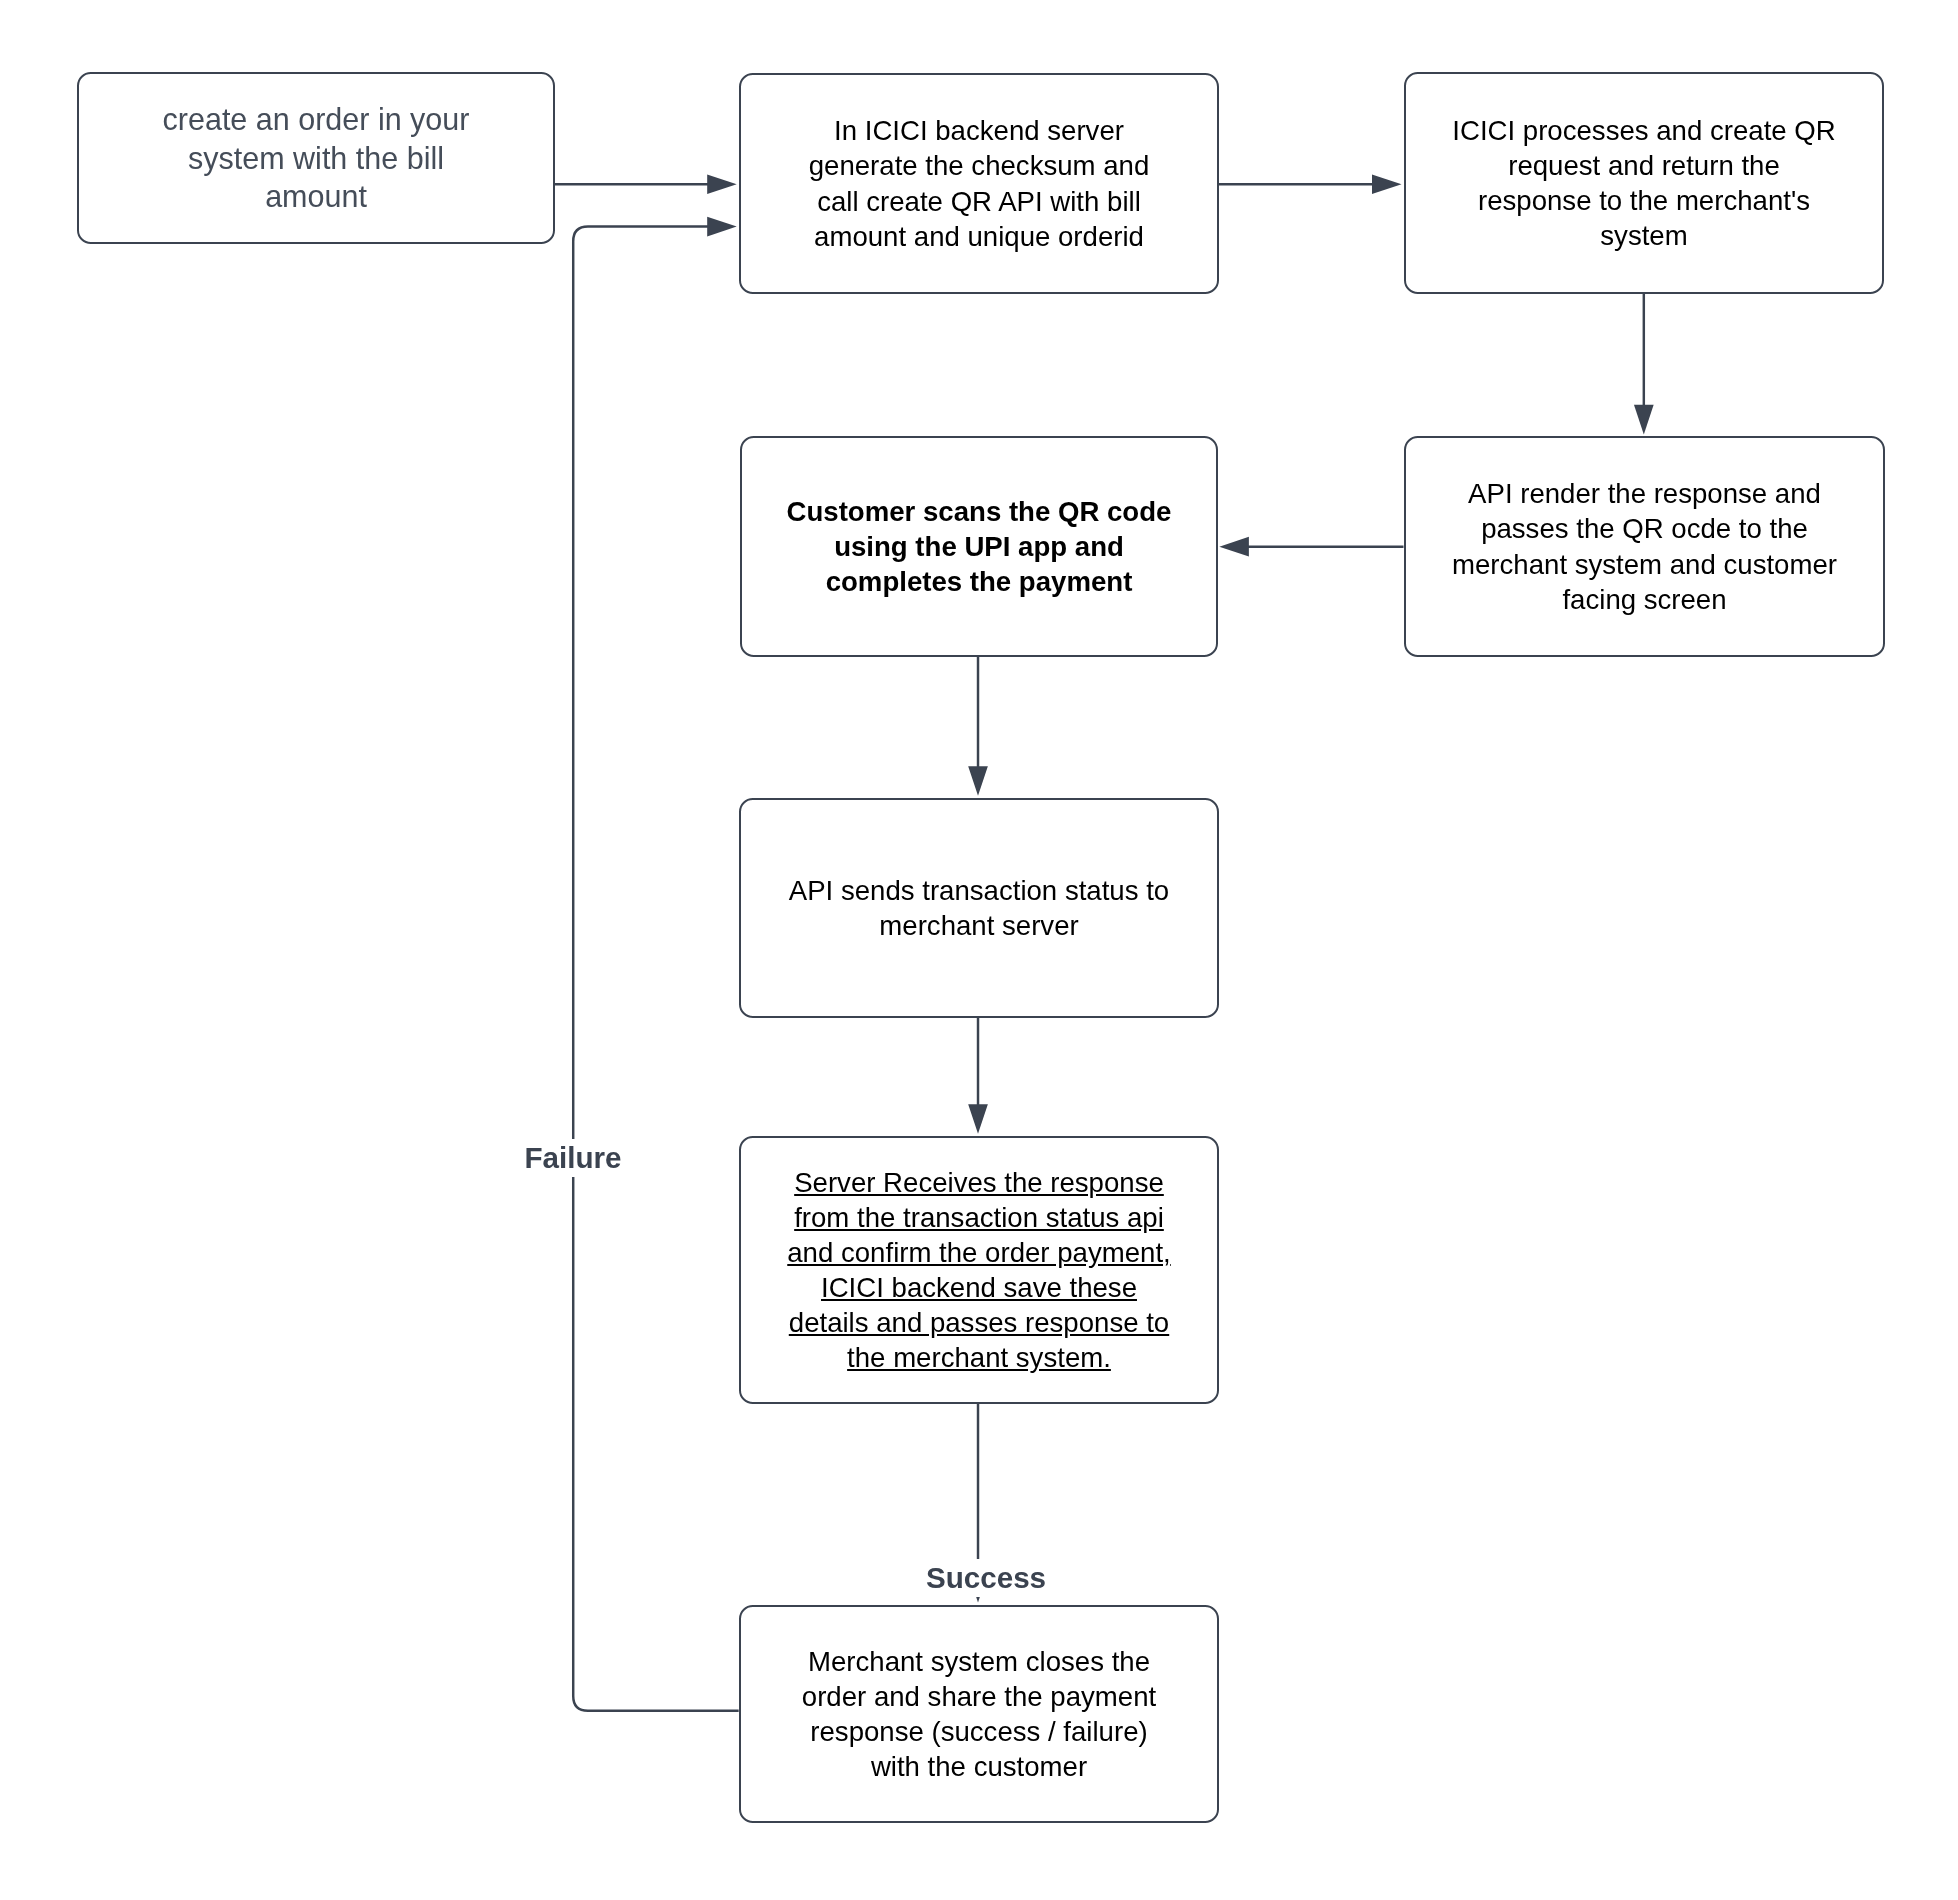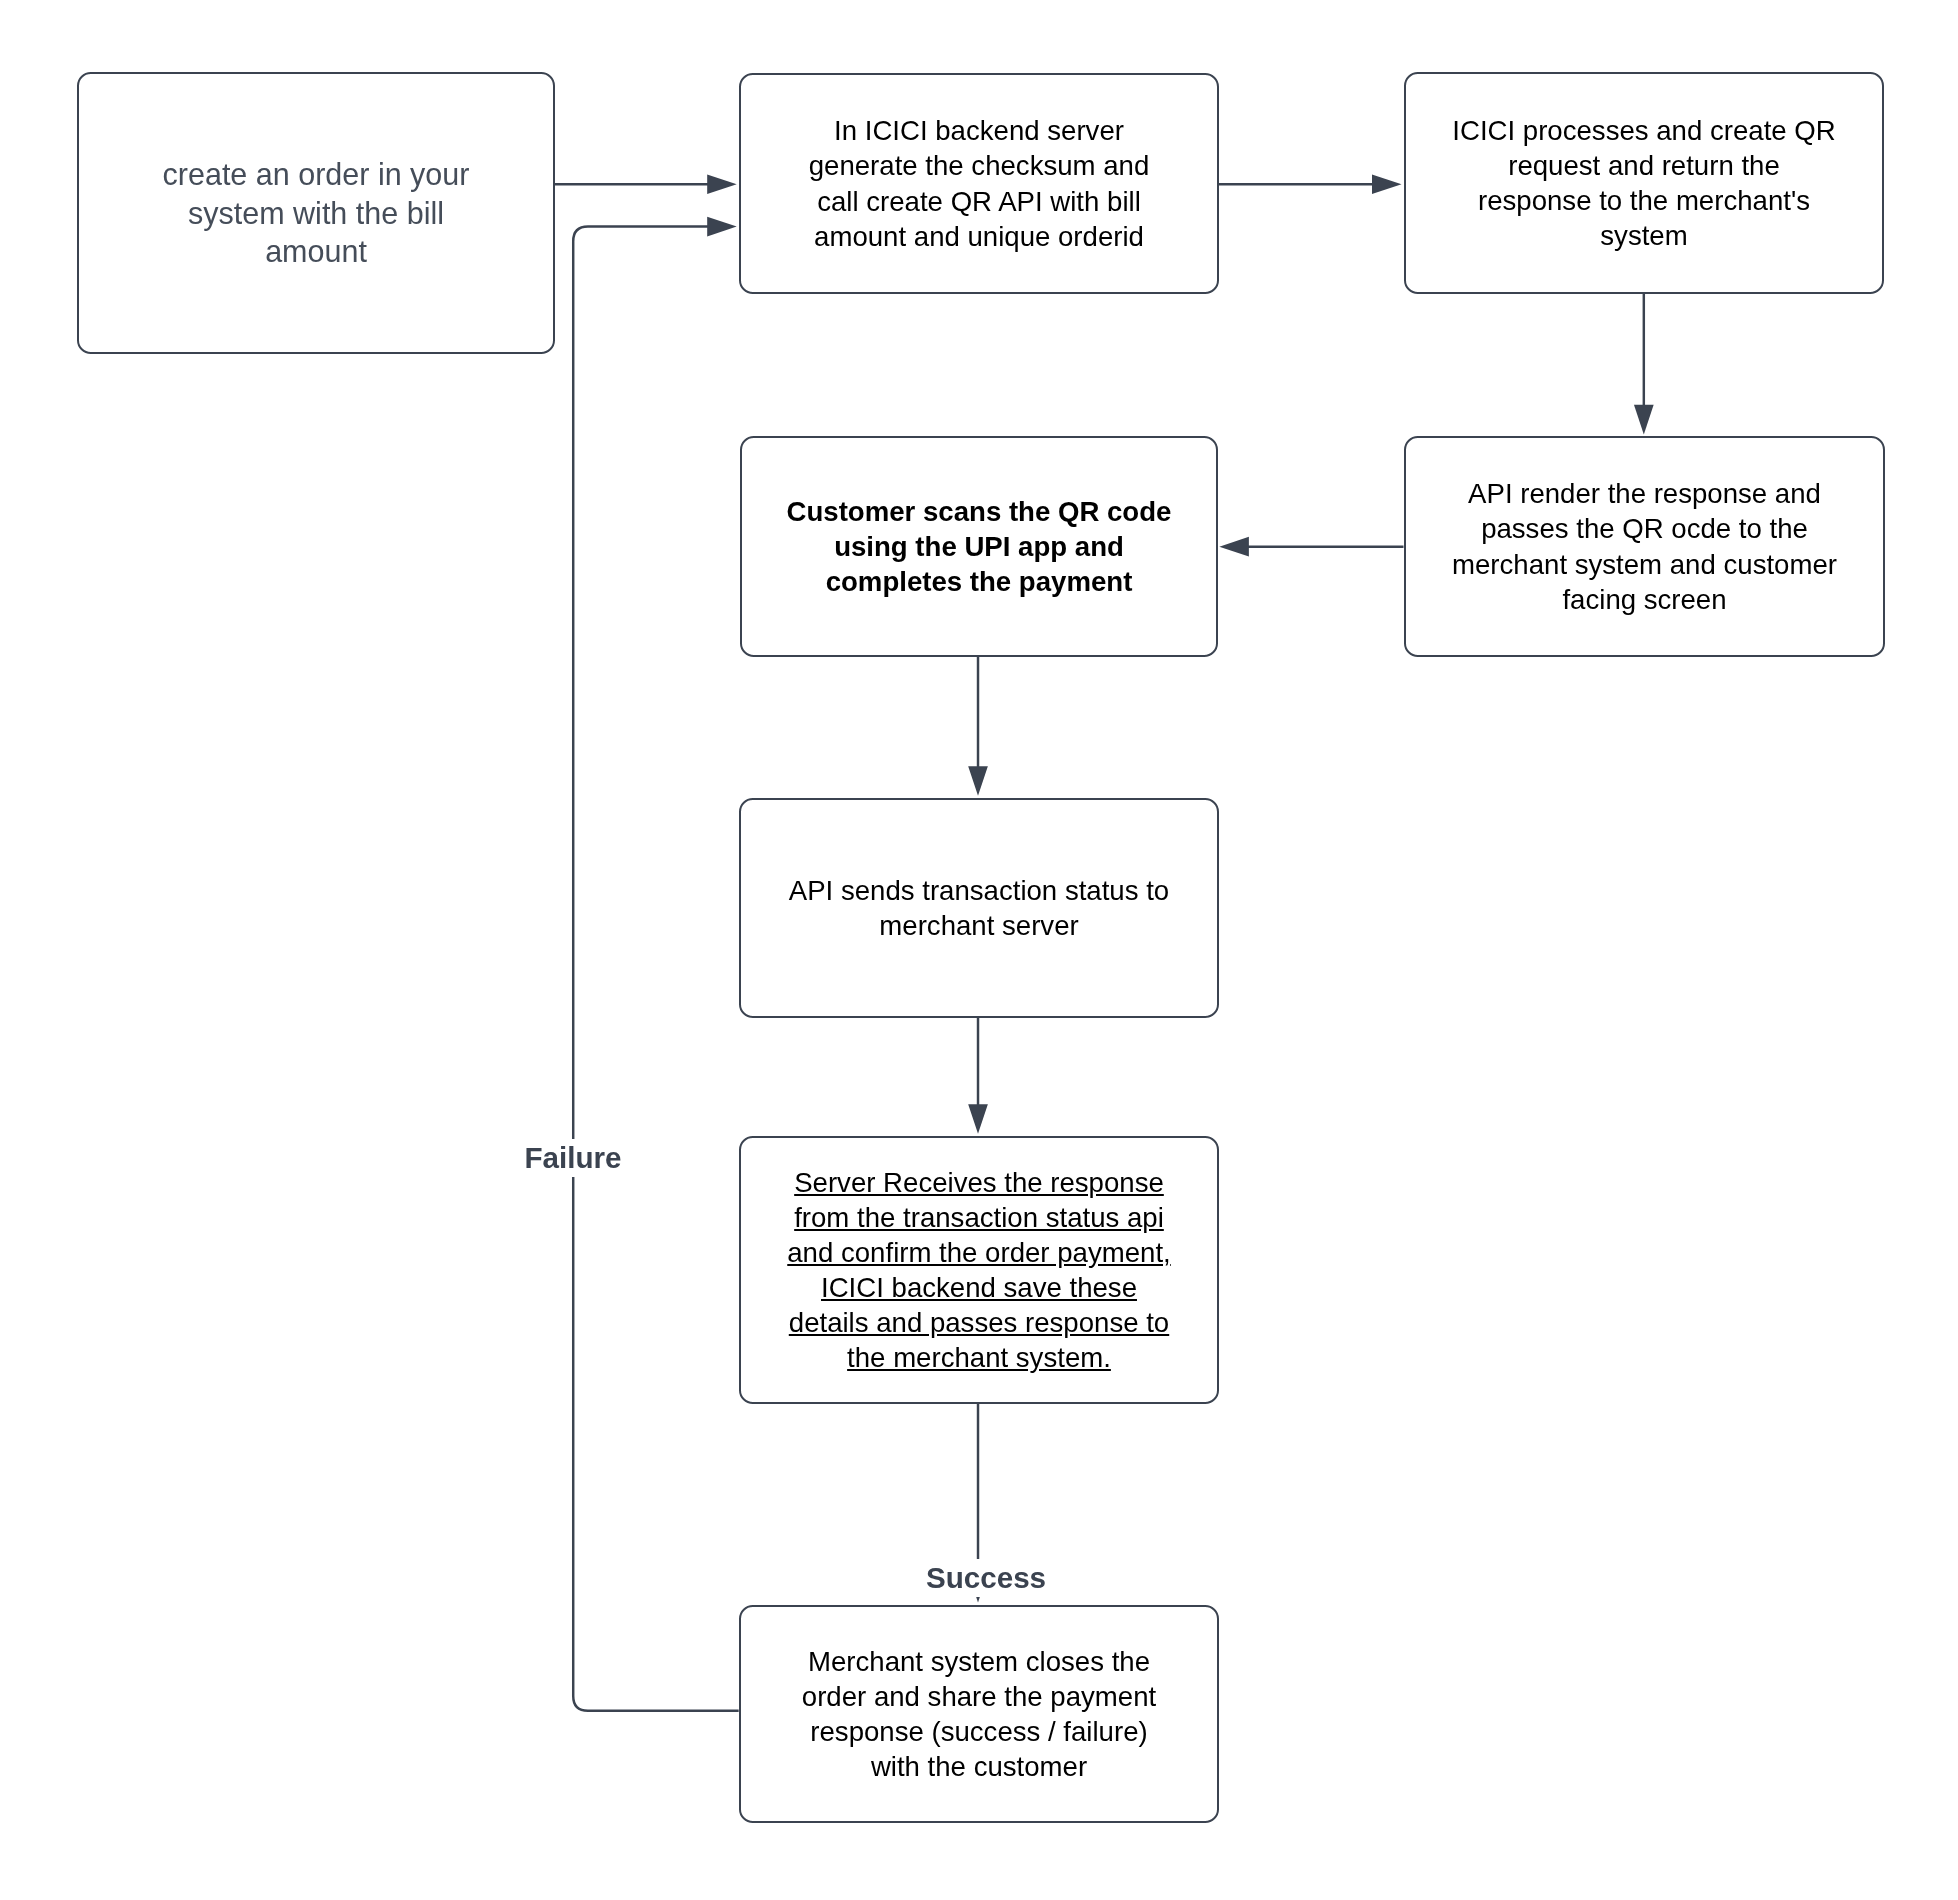--- a/index.html
+++ b/index.html
@@ -24,21 +24,21 @@
     flex-direction: column;
     justify-content: center;
     align-items: center;
     text-align: center;
     font-size: 27.6px;
     line-height: 1.27;
     color: #000000;
     padding: 9.9px 13.8px;
   }
   .node--start { font-size: 30.5px; color: #454d59; }
-  .n0 { left: 77px;   top: 72px;   width: 478px; height: 282px; }
+  .n0 { left: 77px;   top: 72px;   width: 478px; height: 172px; }
   .n1 { left: 739px;  top: 73px;   width: 480px; height: 221px; align-items: center; }
   .n2 { left: 1404px; top: 72px;   width: 480px; height: 222px; }
   .n3 { left: 1404px; top: 436px;  width: 481px; height: 221px; }
   .n4 { left: 740px;  top: 436px;  width: 478px; height: 221px; font-weight: bold; }
   .n5 { left: 739px;  top: 798px;  width: 480px; height: 220px; }
   .n6 { left: 739px;  top: 1136px; width: 480px; height: 268px; text-decoration: underline; }
   .n7 { left: 739px;  top: 1605px; width: 480px; height: 218px; }
   .edge-label {
     position: absolute;
     transform: translate(-50%, -50%);

